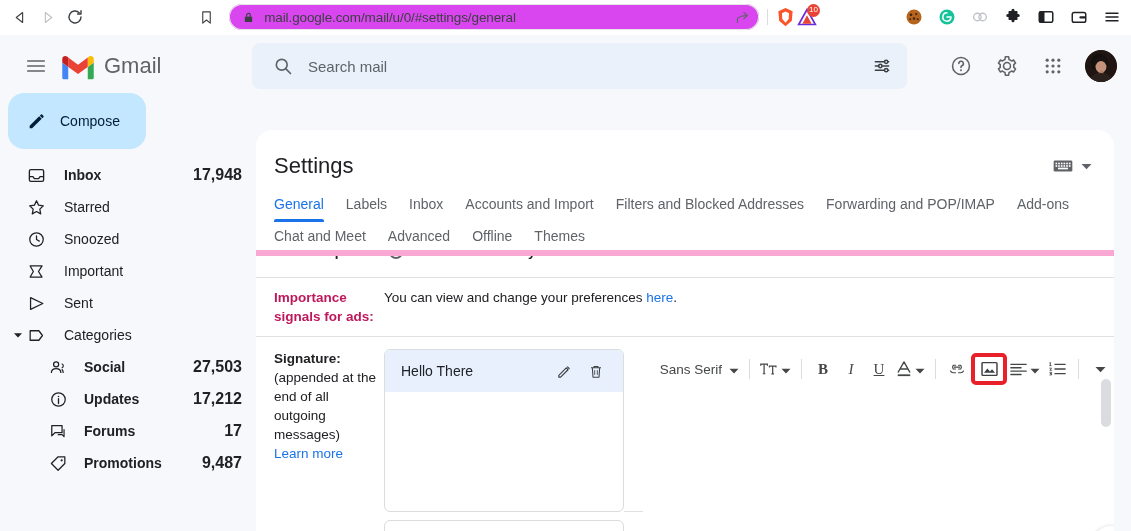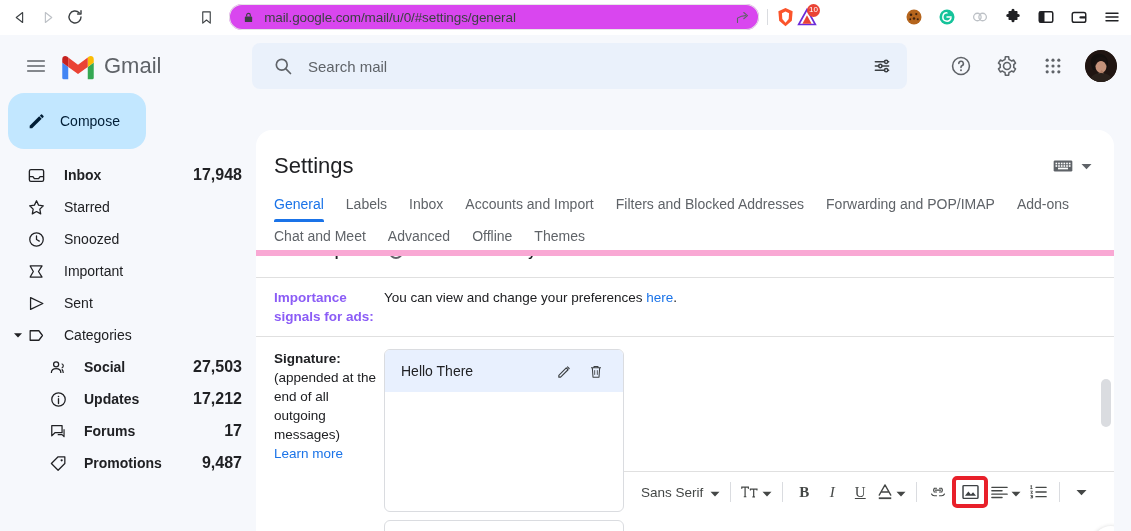--- a/index.html
+++ b/index.html
@@ -207,21 +207,21 @@
   }
   .row-clipped {
     padding-top: 0;
     padding-bottom: 8px;
     height: 22px;
     overflow:hidden;
     position:relative;
   }
   .row-label {
     width: 110px; flex:0 0 110px;
-    font-size: 13.5px; font-weight:700; color:#8b5cf6;
+    font-size: 13.5px; font-weight:700; color:#be185d;
     line-height: 19px;
   }
   .row-content { flex:1; font-size:13.5px; color:#202124; line-height:19px; }
   .link { color:#1a73e8; text-decoration:none; cursor:pointer; }
   .clip-text { font-size:13.5px; font-weight:700; color:#202124; white-space:nowrap; position:relative; top:-11px; display:flex; align-items:center; }
   .clip-radio { width:14px;height:14px;border:2px solid #5f6368;border-radius:50%;margin:0 8px 0 18px; display:inline-block; }
 
   
   .sig-row { display:flex; padding: 12px 0 0 18px; }
   .sig-label {
@@ -242,21 +242,21 @@
   }
   .sig-item {
     height: 42px;
     background:#e8f0fe;
     display:flex; align-items:center;
     padding: 0 14px 0 16px;
     cursor:pointer;
   }
   .sig-item-name { font-size:14px; color:#202124; flex:1; }
   .sig-ico { width:26px;height:26px;display:flex;align-items:center;justify-content:center;cursor:pointer;margin-left:6px; }
-  .sig-right { flex:1; display:flex; flex-direction:column; border-left:none; }
+  .sig-right { flex:1; display:flex; border-left:none; }
   .sig-canvas { flex:1; border-bottom:1px solid #e0e0e0; }
 
   .fmt-toolbar {
     height: 40px;
     display:flex; align-items:center;
     padding-left: 8px;
     gap: 0px;
   }
   .fmt-btn {
     height: 28px; min-width:28px;

